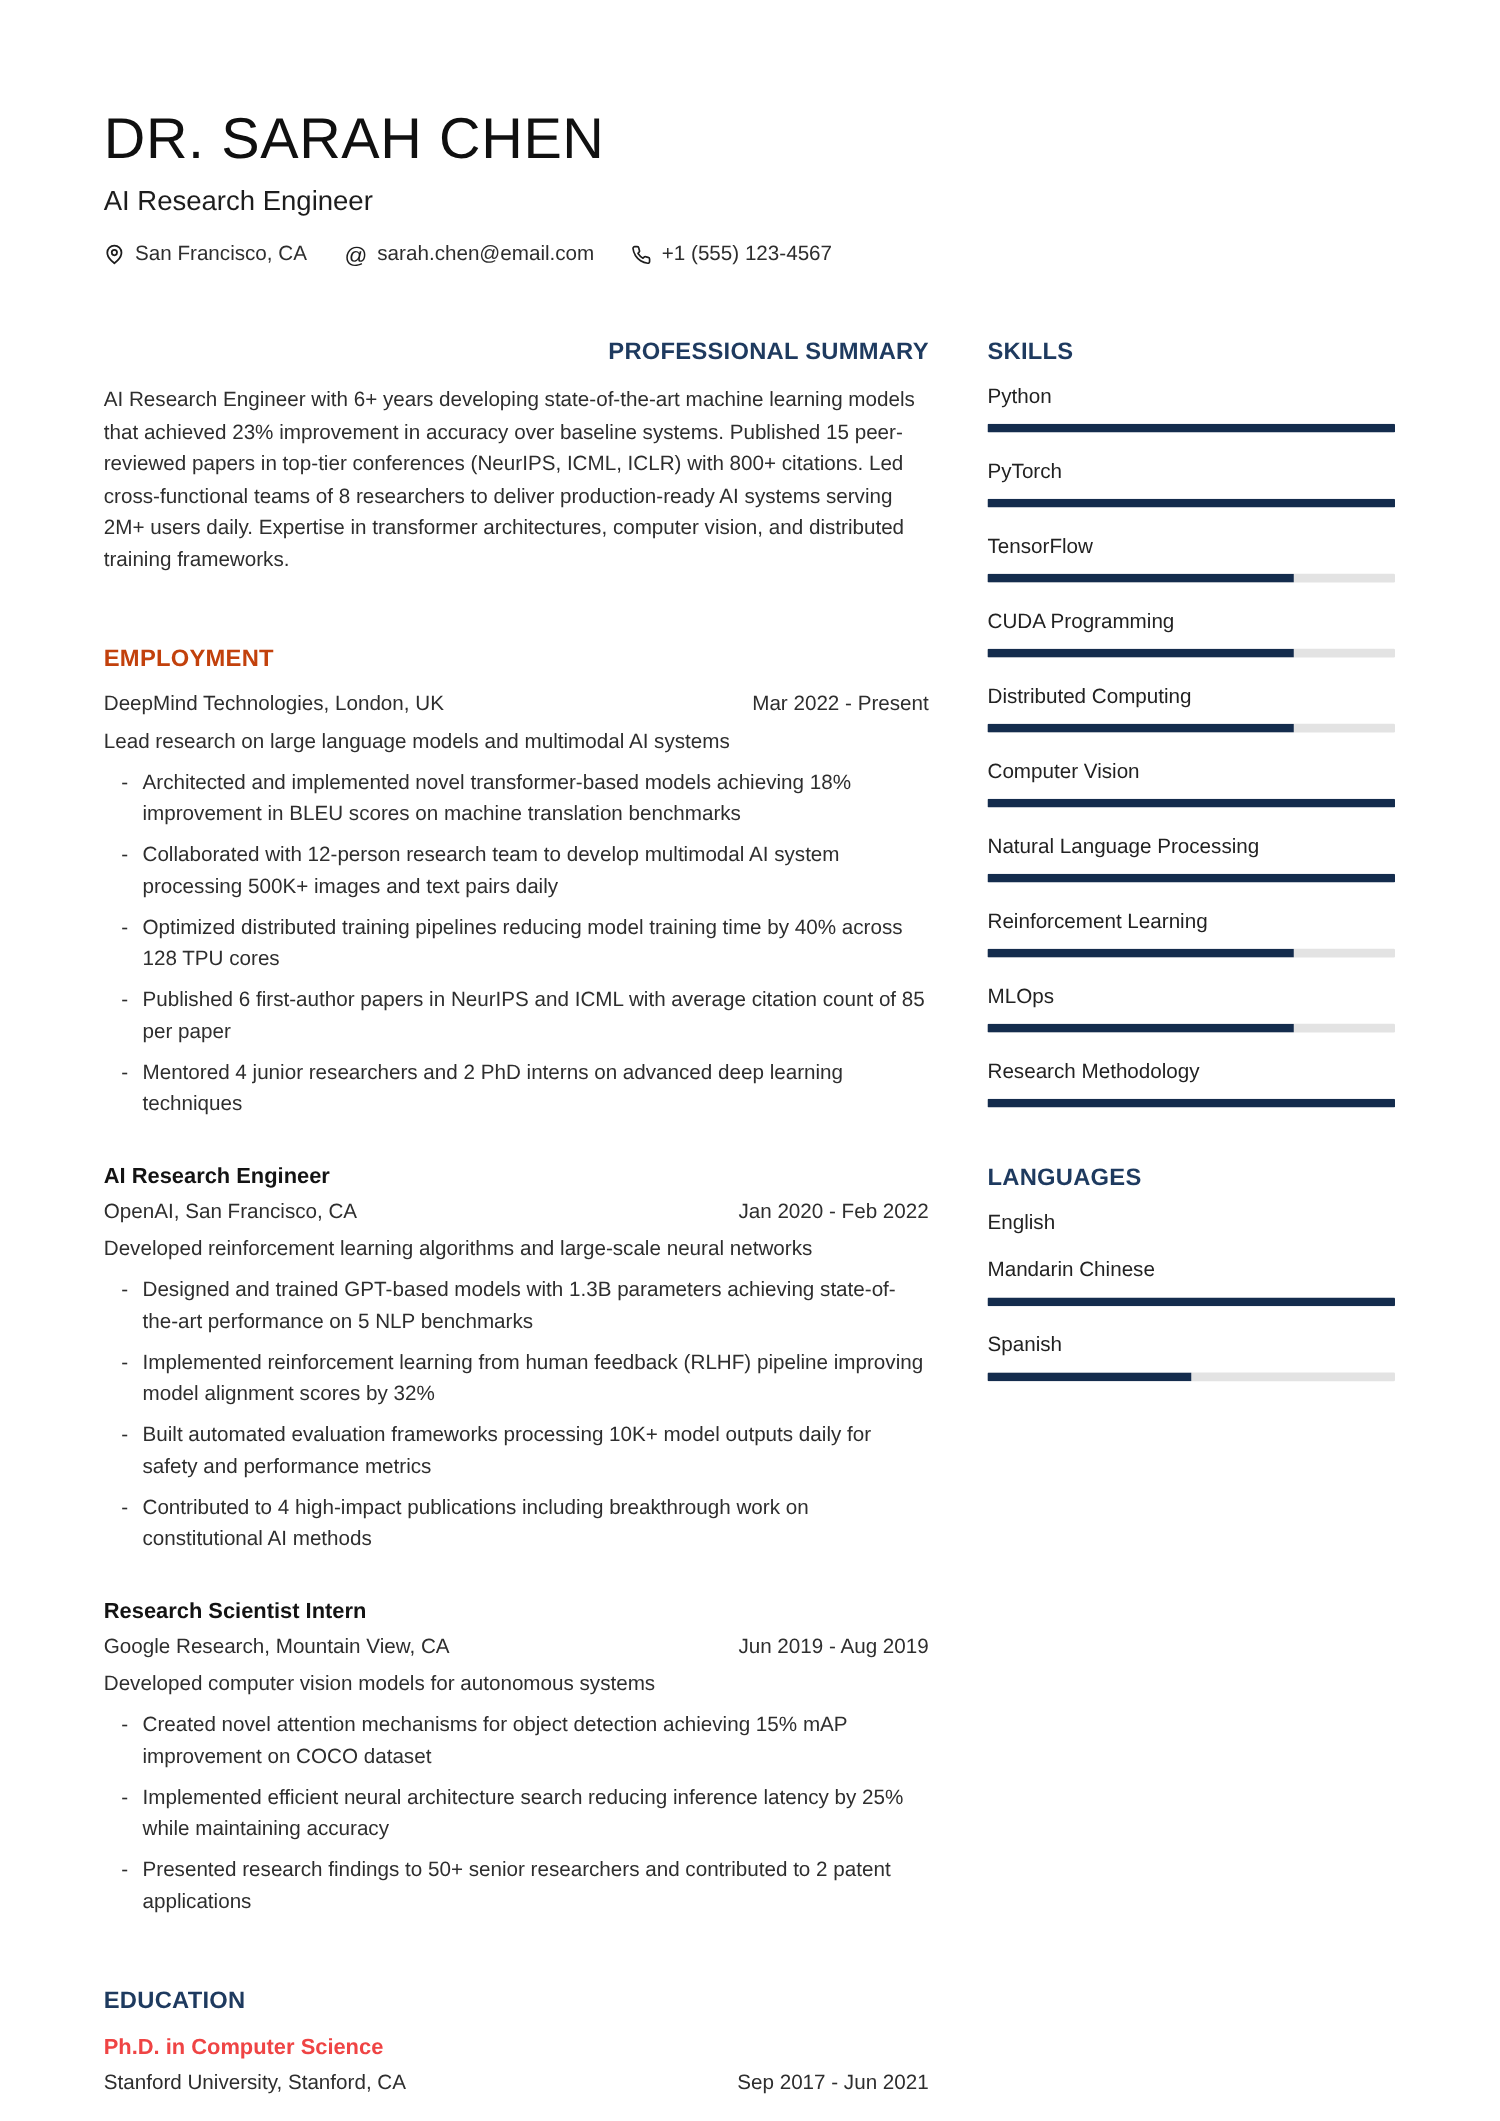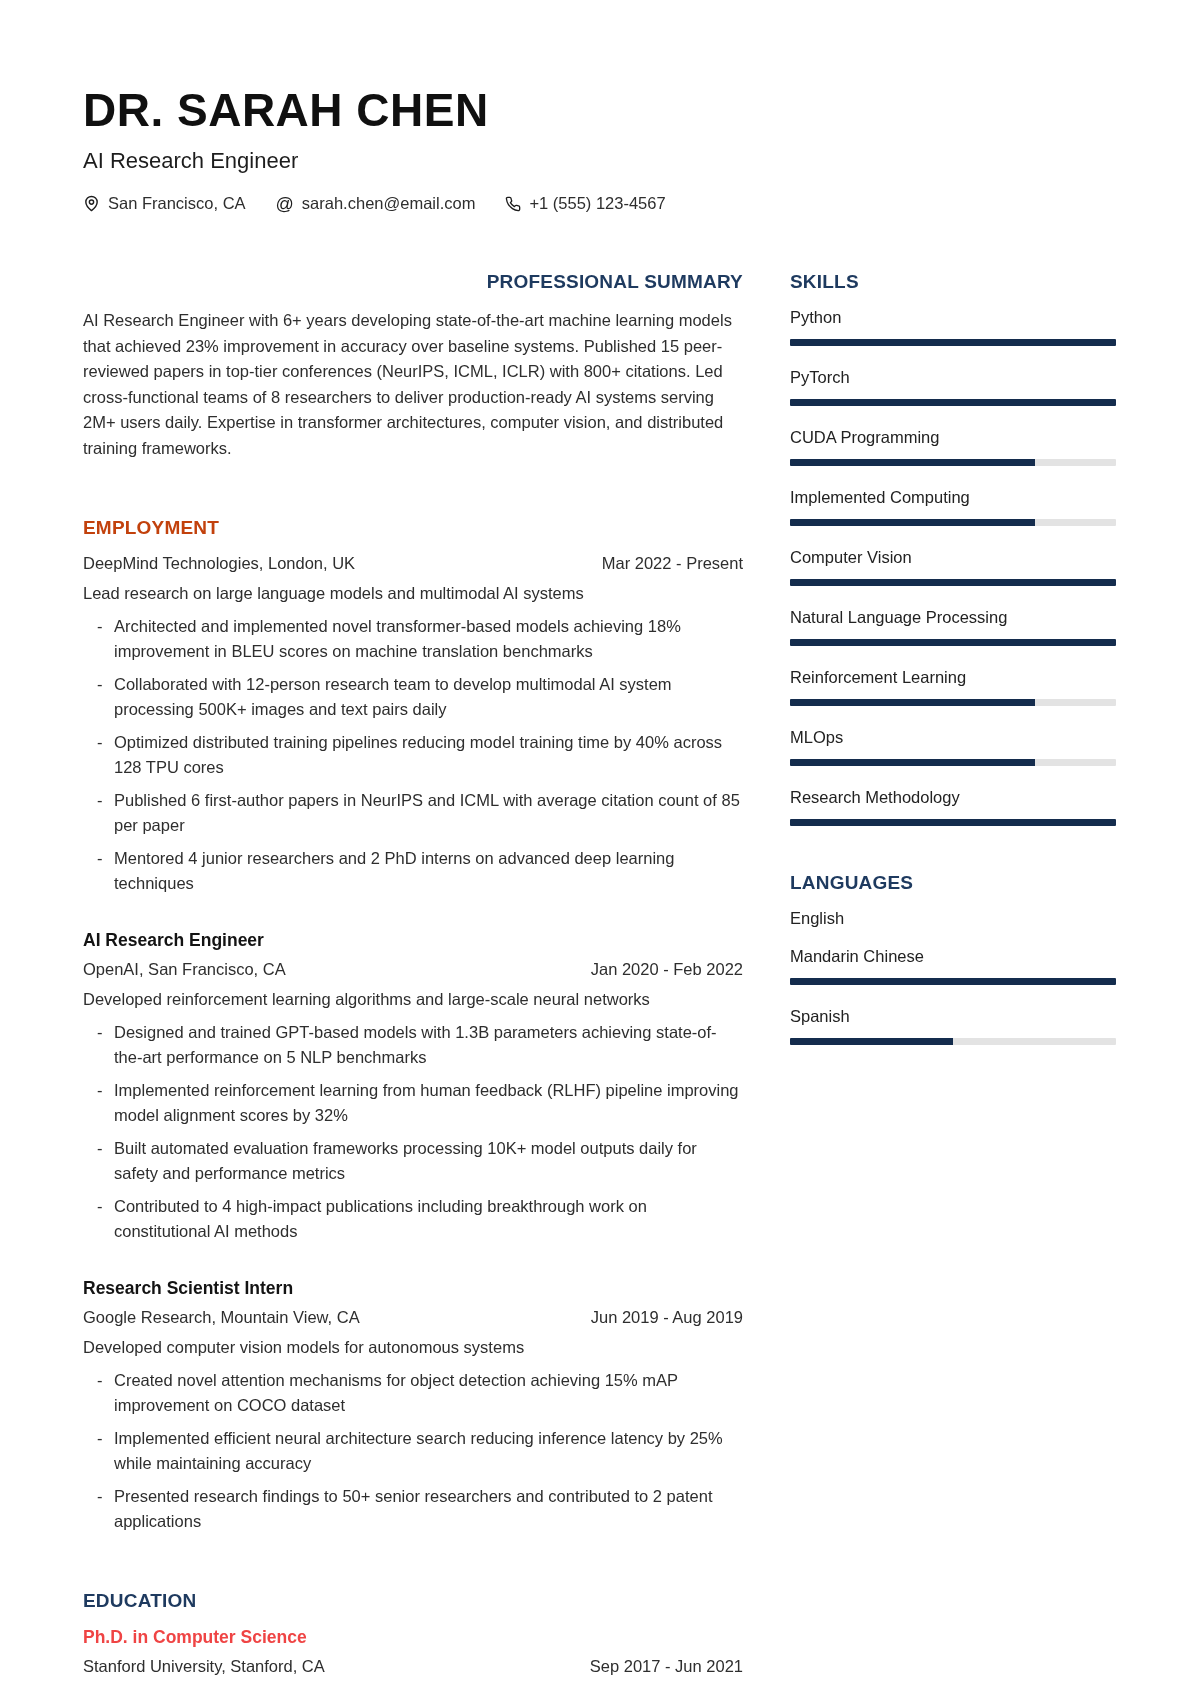--- a/index.html
+++ b/index.html
@@ -12,21 +12,21 @@
     background: #ffffff;
     font-family: "Liberation Sans", sans-serif;
     color: #2e2e2e;
     padding: 86px 87px 40px 83px;
   }
   
   .name {
     margin: 0 0 14px 0;
     font-size: 46px;
     line-height: 1.05;
-    font-weight: 700;
+    font-weight: 400;
     letter-spacing: 0.5px;
     color: #101010;
   }
   .job-headline {
     margin: 0 0 20px 0;
     font-size: 22px;
     font-weight: 400;
     color: #1d1d1d;
   }
   .contact-row {
@@ -250,30 +250,36 @@
     </div>
   </div>
 
   <div class="meter-item">
     <div class="meter-name">PyTorch</div>
     <div class="meter-track" style="background: rgb(227, 227, 227);">
       <div class="meter-fill" style="width: 100%; background: rgb(20, 44, 77);"></div>
     </div>
   </div>
 
+  <div class="meter-item">
+    <div class="meter-name">TensorFlow</div>
+    <div class="meter-track" style="background: rgb(227, 227, 227);">
+      <div class="meter-fill" style="width: 75%; background: rgb(20, 44, 77);"></div>
+    </div>
+  </div>
 
   <div class="meter-item">
     <div class="meter-name">CUDA Programming</div>
     <div class="meter-track" style="background: rgb(227, 227, 227);">
       <div class="meter-fill" style="width: 75%; background: rgb(20, 44, 77);"></div>
     </div>
   </div>
 
   <div class="meter-item">
-    <div class="meter-name">Implemented Computing</div>
+    <div class="meter-name">Distributed Computing</div>
     <div class="meter-track" style="background: rgb(227, 227, 227);">
       <div class="meter-fill" style="width: 75%; background: rgb(20, 44, 77);"></div>
     </div>
   </div>
 
   <div class="meter-item">
     <div class="meter-name">Computer Vision</div>
     <div class="meter-track" style="background: rgb(227, 227, 227);">
       <div class="meter-fill" style="width: 100%; background: rgb(20, 44, 77);"></div>
     </div>

